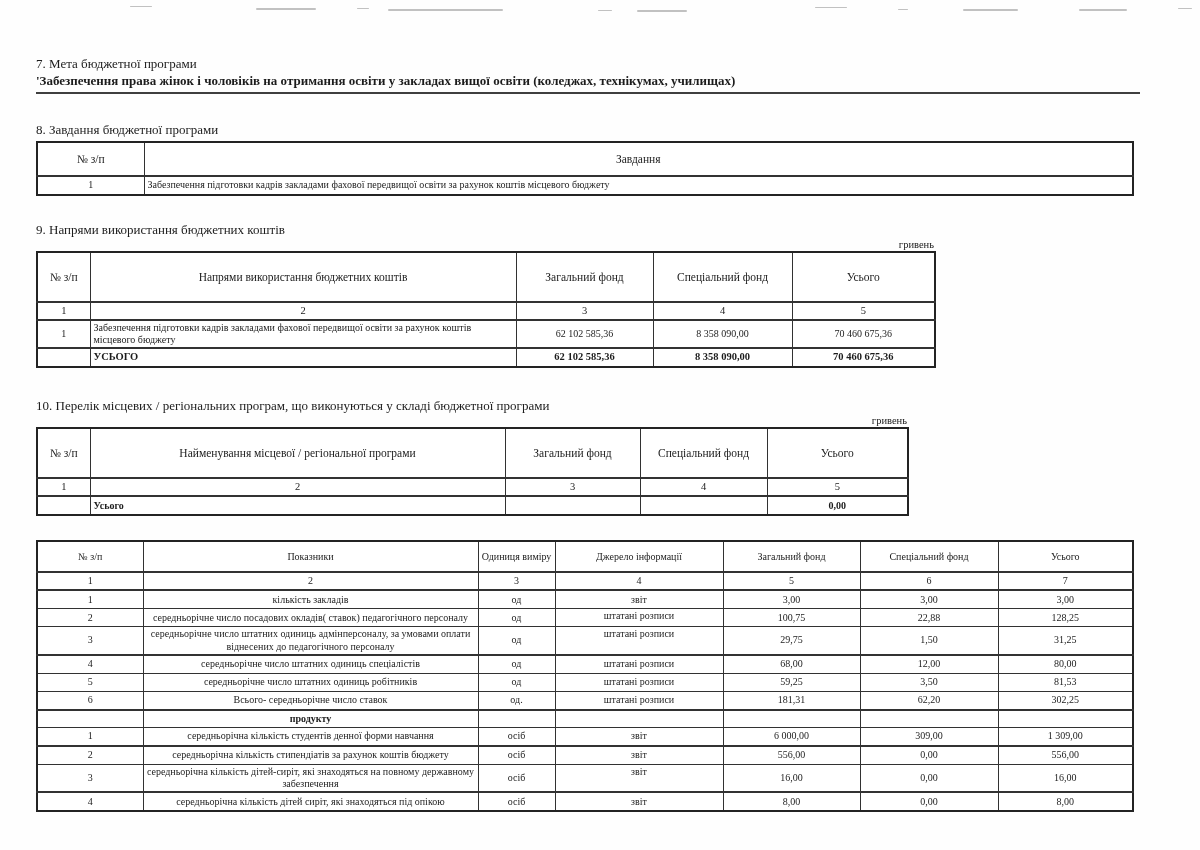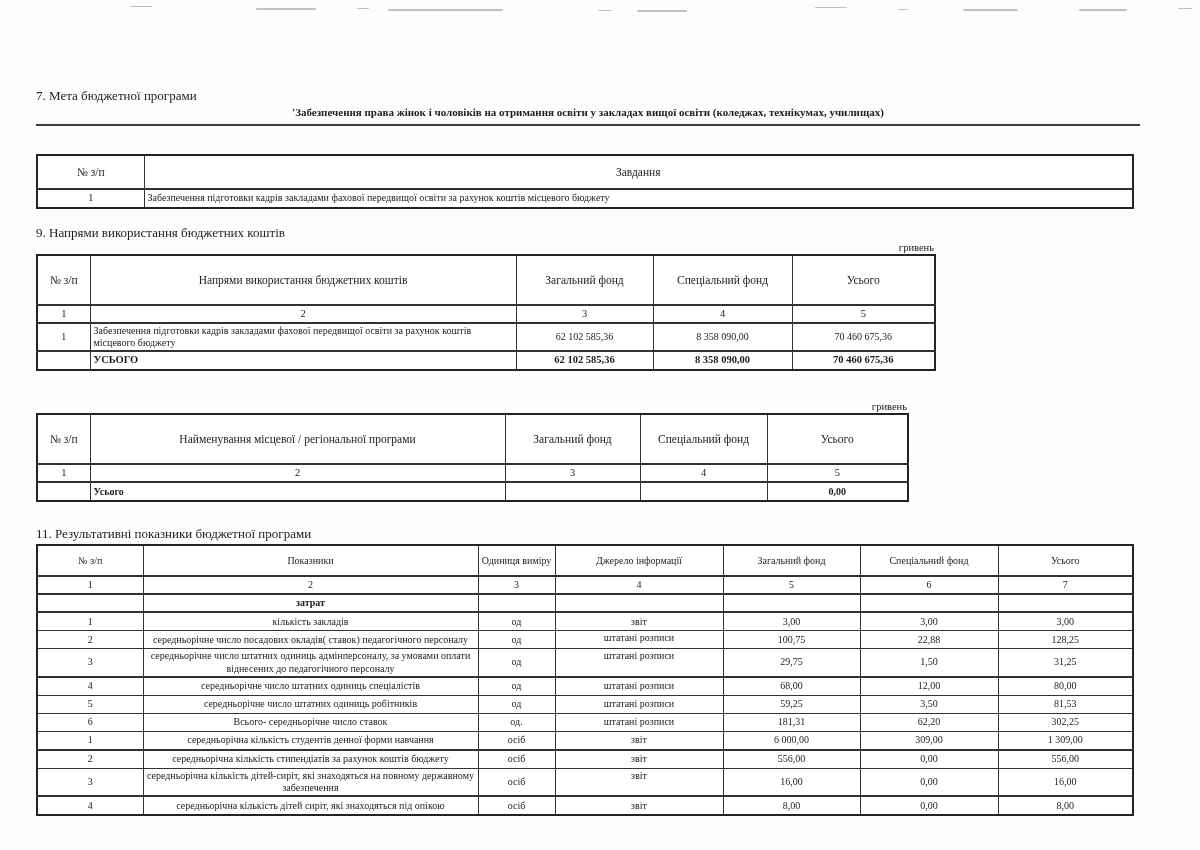--- a/index.html
+++ b/index.html
@@ -4,22 +4,22 @@
 <style>
   html,body{margin:0;padding:0}
   body{
     width:1200px;height:850px;background:#fefefe;position:relative;overflow:hidden;
     font-family:"Liberation Serif", serif;color:#1c1c1c;
   }
   .artifact{position:absolute;background:#9f9f9f;height:2px;border-radius:1px;opacity:.65}
   .content{position:absolute;left:36px;top:0;width:1164px}
   .sec-h{font-size:13px;line-height:15px;margin:0;font-weight:normal}
   .goal{
-    font-weight:bold;font-size:11px;line-height:15px;width:1104px;
-    border-bottom:2px solid #3f3f3f;padding:2px 0 4px 0;text-align:center;
+    font-weight:bold;font-size:13px;line-height:15px;width:1104px;
+    border-bottom:2px solid #3f3f3f;padding:2px 0 4px 0;
   }
   .curr{font-size:10.5px;text-align:right;margin:2px 0 1px 0}
   table{border-collapse:collapse;table-layout:fixed;background:#fff}
   table{border:2px solid #232323}
   td{
     border:1px solid #323232;padding:1px 3px;vertical-align:middle;
     font-size:10.5px;line-height:1.22;word-wrap:break-word;
   }
   .c{text-align:center}
   .b{font-weight:bold}
@@ -42,45 +42,46 @@
 <div class="artifact" style="left:598px;top:10px;width:14px;height:1px"></div>
 <div class="artifact" style="left:637px;top:10px;width:50px"></div>
 <div class="artifact" style="left:815px;top:7px;width:32px;height:1px"></div>
 <div class="artifact" style="left:898px;top:9px;width:10px;height:1px"></div>
 <div class="artifact" style="left:963px;top:9px;width:55px"></div>
 <div class="artifact" style="left:1079px;top:9px;width:48px"></div>
 <div class="artifact" style="left:1178px;top:8px;width:14px;height:1px"></div>
 
 <div class="content">
 
-  <div style="margin-top:88px">
+  <div style="margin-top:56px">
     <p class="sec-h">7. Мета бюджетної програми</p>
     <div class="goal">'Забезпечення права жінок і чоловіків на отримання освіти у закладах вищої освіти (коледжах, технікумах, училищах)</div>
   </div>
 
   <div style="margin-top:28px">
+    <p class="sec-h">8. Завдання бюджетної програми</p>
     <table style="width:1096px;margin-top:4px">
       <colgroup>
           <col style="width:107px">
           <col style="width:989px">
         </colgroup>
       <tbody>
           <tr class="hdr h-mid">
         <td>№ з/п</td>
         <td>Завдання</td>
       </tr>
       <tr class="row small">
         <td class="c" style="border-top-width:2px">1</td>
         <td style="border-top-width:2px">Забезпечення підготовки кадрів  закладами фахової передвищої освіти за рахунок коштів місцевого бюджету</td>
       </tr>
     </tbody>
       </table>
   </div>
 
-  <div style="margin-top:16px">
+  <div style="margin-top:26px">
     <p class="sec-h">9. Напрями використання бюджетних коштів</p>
     <div class="curr" style="width:898px">гривень</div>
     <table style="width:898px">
       <colgroup>
           <col style="width:53px">
           <col style="width:426px">
           <col style="width:137px">
           <col style="width:139px">
           <col style="width:143px">
         </colgroup>
@@ -111,20 +112,21 @@
         <td class="b">УСЬОГО</td>
         <td class="c b">62 102 585,36</td>
         <td class="c b">8 358 090,00</td>
         <td class="c b">70 460 675,36</td>
       </tr>
     </tbody>
       </table>
   </div>
 
   <div style="margin-top:30px">
+    <p class="sec-h">10. Перелік місцевих / регіональних програм, що виконуються у складі бюджетної програми</p>
     <div class="curr" style="width:871px">гривень</div>
     <table style="width:871px">
       <colgroup>
           <col style="width:53px">
           <col style="width:415px">
           <col style="width:135px">
           <col style="width:127px">
           <col style="width:141px">
         </colgroup>
       <tbody>
@@ -147,21 +149,20 @@
         <td class="b">Усього</td>
         <td></td>
         <td></td>
         <td class="c b">0,00</td>
       </tr>
     </tbody>
       </table>
   </div>
 
   <div style="margin-top:24px">
-    <p class="sec-h">11. Результативні показники бюджетної програми</p>
     <table class="small" style="width:1096px;margin-top:3px">
       <colgroup>
           <col style="width:106px">
           <col style="width:335px">
           <col style="width:77px">
           <col style="width:168px">
           <col style="width:137px">
           <col style="width:138px">
           <col style="width:135px">
         </colgroup>
@@ -178,29 +179,20 @@
       <tr class="num-row">
         <td>1</td>
         <td>2</td>
         <td>3</td>
         <td>4</td>
         <td>5</td>
         <td>6</td>
         <td>7</td>
       </tr>
 
-      <tr class="grp">
-        <td></td>
-        <td class="c b">затрат</td>
-        <td></td>
-            <td></td>
-        <td></td>
-            <td></td>
-            <td></td>
-      </tr>
       <tr class="row">
         <td class="c" style="border-top-width:2px">1</td>
         <td class="c" style="border-top-width:2px">кількість закладів</td>
         <td class="c" style="border-top-width:2px">од</td>
         <td class="c" style="border-top-width:2px">звіт</td>
         <td class="c" style="border-top-width:2px">3,00</td>
         <td class="c" style="border-top-width:2px">3,00</td>
         <td class="c" style="border-top-width:2px">3,00</td>
       </tr>
       <tr class="row">
@@ -242,20 +234,29 @@
       <tr class="row">
         <td class="c">6</td>
         <td class="c">Всього- середньорічне число ставок</td>
         <td class="c">од.</td>
         <td class="c">штатані розписи</td>
         <td class="c">181,31</td>
         <td class="c">62,20</td>
         <td class="c">302,25</td>
       </tr>
 
+      <tr class="grp">
+        <td style="border-top-width:2px"></td>
+        <td class="c b" style="border-top-width:2px">продукту</td>
+        <td style="border-top-width:2px"></td>
+            <td style="border-top-width:2px"></td>
+        <td style="border-top-width:2px"></td>
+            <td style="border-top-width:2px"></td>
+            <td style="border-top-width:2px"></td>
+      </tr>
       <tr class="row">
         <td class="c" style="border-bottom-width:2px">1</td>
         <td class="c" style="border-bottom-width:2px">середньорічна кількість студентів денної форми навчання</td>
         <td class="c" style="border-bottom-width:2px">осіб</td>
         <td class="c" style="border-bottom-width:2px">звіт</td>
         <td class="c" style="border-bottom-width:2px">6 000,00</td>
         <td class="c" style="border-bottom-width:2px">309,00</td>
         <td class="c" style="border-bottom-width:2px">1 309,00</td>
       </tr>
       <tr class="row">

